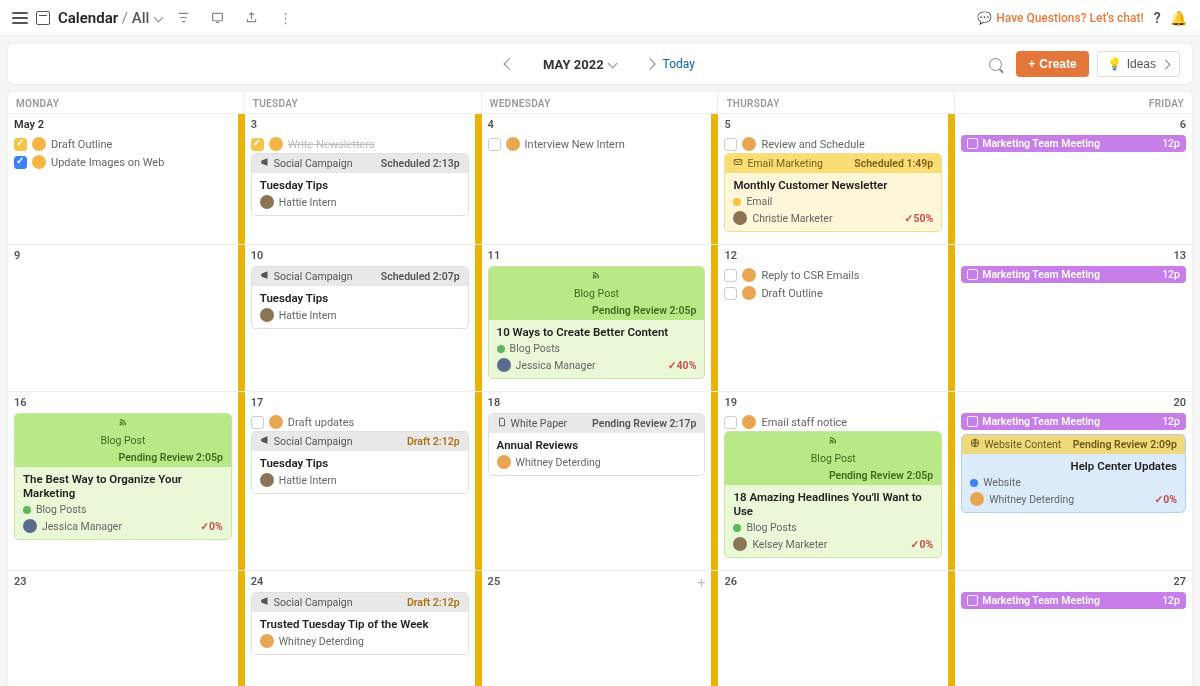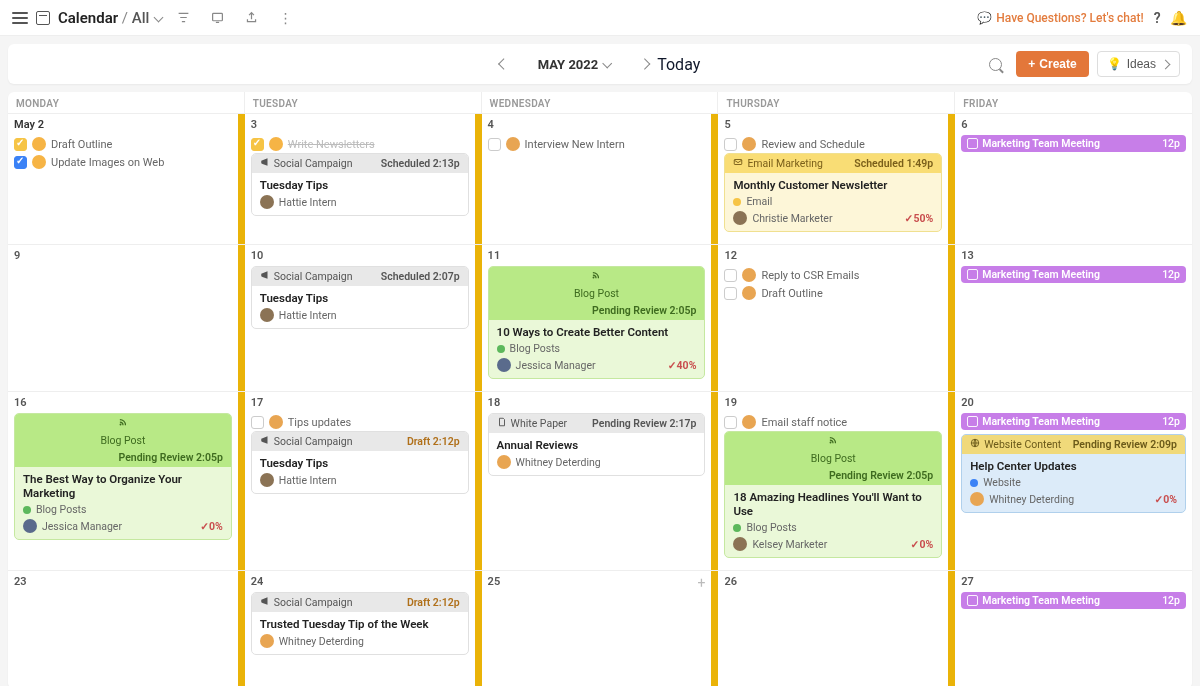--- a/index.html
+++ b/index.html
@@ -20,34 +20,34 @@
 .bell { font-size: 14px; color: #555; }
 .qmark { font-size: 14px; color: #555; font-weight: 600; }
 
 .subbar { display: flex; align-items: center; height: 40px; background: #fff; margin: 8px; border-radius: 6px; padding: 0 12px; position: relative; box-shadow: 0 1px 2px rgba(0,0,0,0.05); }
 .subbar-center { position: absolute; left: 50%; transform: translateX(-50%); display: flex; align-items: center; gap: 9px; }
 .month-nav { display: flex; align-items: center; gap: 30px; }
 .month-label { font-size: 13px; font-weight: 700; color: #333; }
 .chev { width: 8px; height: 8px; border-right: 1.5px solid #888; border-bottom: 1.5px solid #888; cursor: pointer; }
 .chev.left { transform: rotate(135deg); }
 .chev.right { transform: rotate(-45deg); }
-.today-link { color: #0f172a; font-size: 16px; cursor: pointer; }
+.today-link { color: #0369a1; font-size: 12px; cursor: pointer; }
 .subbar-right { margin-left: auto; display: flex; align-items: center; gap: 8px; }
 .btn-create { background: #e3773a; color: #fff; border: none; border-radius: 4px; padding: 6px 12px; font-size: 12px; font-weight: 600; cursor: pointer; display: flex; align-items: center; gap: 4px; }
 .btn-ideas { background: #fff; border: 1px solid #ddd; border-radius: 4px; padding: 5px 10px; font-size: 12px; cursor: pointer; display: flex; align-items: center; gap: 4px; color: #555; }
 
 .calendar { margin: 0 8px 8px; background: #fff; border-radius: 6px; overflow: hidden; box-shadow: 0 1px 2px rgba(0,0,0,0.05); }
 .cal-row { display: grid; grid-template-columns: repeat(5, 1fr); }
 .cal-header { border-bottom: 1px solid #eee; }
 .cal-header .cell { padding: 6px 8px 4px; font-size: 10px; font-weight: 600; color: #999; letter-spacing: 0.3px; border-right: 1px solid #eee; }
 .cal-header .cell:last-child { border-right: none; }
 .week { min-height: 118px; border-bottom: 1px solid #eee; }
 .week:last-child { border-bottom: none; }
 .cell { border-right: 7px solid #eab308; padding: 4px 6px 6px; position: relative; }
-.cell:last-child { border-right: none; }
+.cell:last-child { border-right: none; text-align: right; }
 .date { font-size: 11px; font-weight: 600; color: #555; margin-bottom: 4px; }
 .date.withmonth { color: #333; }
 
 .task-line { display: flex; align-items: center; gap: 5px; font-size: 11px; color: #666; padding: 2px 0; }
 .task-line.done { color: #bbb; text-decoration: line-through; }
 .chk { width: 13px; height: 13px; border: 1.5px solid #ccc; border-radius: 3px; flex-shrink: 0; position: relative; }
 .chk.checked { background: #f6c445; border-color: #f6c445; }
 .chk.checked::after { content: '✓'; position: absolute; top: -2px; left: 1px; color: #fff; font-size: 10px; font-weight: 700; }
 .chk.blue { background: #3b82f6; border-color: #3b82f6; }
 .chk.blue::after { content: '✓'; position: absolute; top: -2px; left: 1px; color: #fff; font-size: 10px; font-weight: 700; }
@@ -353,21 +353,21 @@
                 <span class="pct">✓0%</span>
               </div>
             </div>
           </div>
         </div>
         <div class="cell">
           <div class="date">17</div>
           <div class="task-line">
             <div class="chk"></div>
             <div class="av orange"></div>
-            <span>Tips updates</span>
+            <span>Draft updates</span>
           </div>
           <div class="card gray">
             <div class="card-hdr">
               <span><svg viewBox="0 0 16 16" width="10" height="10" fill="currentColor">
                   <path d="M2 6v4l2 1 8 3V2L4 5 2 6z"></path>
                 </svg></span>
               <span>Social Campaign</span>
               <span class="status orange">Draft 2:12p</span>
             </div>
             <div class="card-body">

